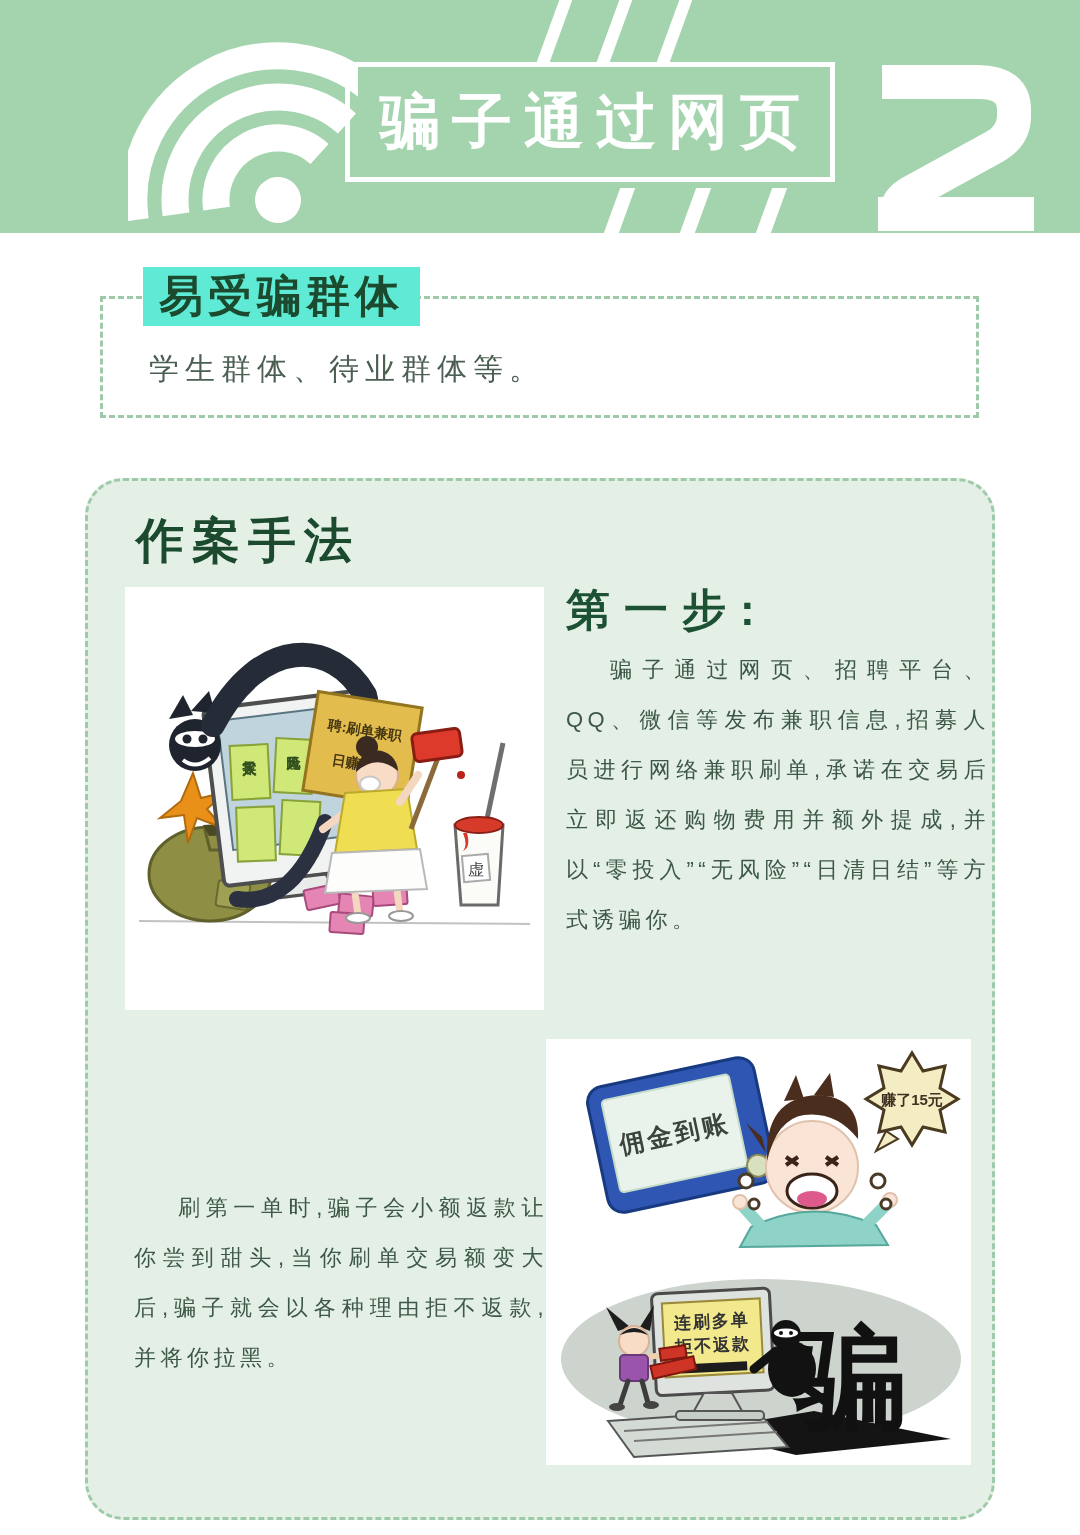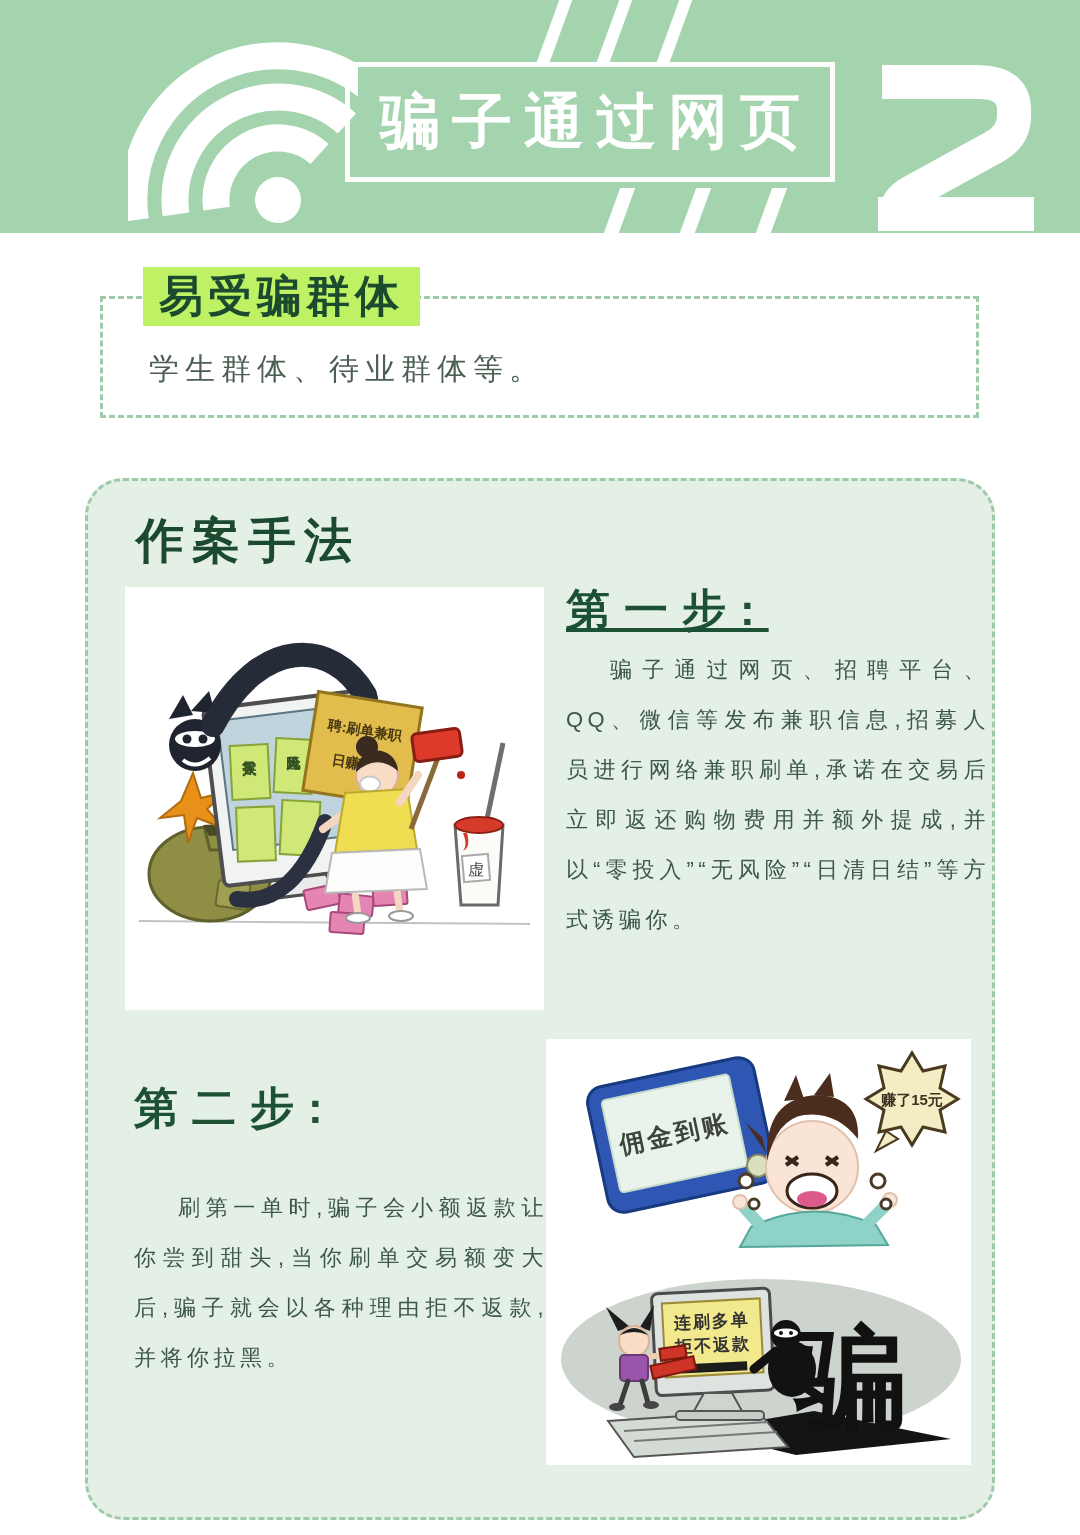--- a/index.html
+++ b/index.html
@@ -26,42 +26,42 @@
     padding-left:12px;white-space:nowrap;
   }
   .num2{position:absolute;left:862px;top:46px;}
   .sr{position:absolute;width:1px;height:1px;overflow:hidden;opacity:0;}
   
   .victim-box{
     position:absolute;left:100px;top:296px;width:873px;height:116px;
     border:3px dashed #9fcaa9;
   }
   .victim-title{
-    position:absolute;left:40px;top:-32px;background:#bef264;padding:0 16px;
+    position:absolute;left:40px;top:-32px;background:#5eead4;padding:0 16px;
     font-size:44px;font-weight:900;color:#1b4a2e;letter-spacing:5px;white-space:nowrap;
   }
   .victim-body{
     margin:50px 8px 0 46px;font-size:30px;color:#4c5f53;letter-spacing:6px;
   }
   
   .panel{
     position:absolute;left:85px;top:478px;width:904px;height:1036px;
     background:#e4f0e6;border:3px dashed #9fcaa9;border-radius:38px;
   }
   .panel-title{
     position:absolute;left:48px;top:28px;font-size:48px;font-weight:900;
     color:#1b4a2e;letter-spacing:8px;white-space:nowrap;
   }
   .illus1{position:absolute;left:37px;top:106px;width:419px;height:423px;background:#ffffff;}
   .illus2{position:absolute;left:458px;top:558px;width:425px;height:426px;background:#ffffff;}
   .step-head{
     position:absolute;font-size:44px;font-weight:900;color:#1d5134;
     letter-spacing:14px;white-space:nowrap;
   }
-  .step1-head{left:478px;top:100px;text-decoration:underline;}
+  .step1-head{left:478px;top:100px;}
   .step2-head{left:46px;top:598px;}
   .step-body{
     position:absolute;font-size:22px;line-height:50px;color:#3d5848;
     letter-spacing:4.5px;text-align:justify;text-indent:2em;
   }
   .step1-body{left:478px;top:164px;width:424px;}
   .step2-body{left:46px;top:666px;width:414px;margin-top:36px;}
 </style>
 </head>
 <body>
@@ -189,21 +189,20 @@
           <path d="M 338 246 q 5 12 0 18 q 8 -4 4 -18 Z" fill="#d63a2a"></path>
           <rect x="338" y="268" width="26" height="26" fill="#ffffff" stroke="#aaaaaa" stroke-width="2" transform="rotate(-5 351 281)"></rect>
           <text x="351" y="288" font-size="16" fill="#444444" text-anchor="middle">虚</text>
         </g>
       </svg>
     </div>
 
     <div class="step-head step1-head">第一步:</div>
     <div class="step-body step1-body">骗子通过网页、招聘平台、QQ、微信等发布兼职信息,招募人员进行网络兼职刷单,承诺在交易后立即返还购物费用并额外提成,并以“零投入”“无风险”“日清日结”等方式诱骗你。</div>
 
-    <div class="step-head step2-head">第二步:</div>
     <div class="step-body step2-body">刷第一单时,骗子会小额返款让你尝到甜头,当你刷单交易额变大后,骗子就会以各种理由拒不返款,并将你拉黑。</div>
 
     <div class="illus2">
       <svg width="425" height="426" viewBox="0 0 425 426">
 
         <g>
           <g transform="rotate(-12 135 96)">
             <rect x="50" y="32" width="170" height="128" rx="16" fill="#2e56b2" stroke="#173a80" stroke-width="3"></rect>
             <rect x="64" y="46" width="130" height="94" rx="4" fill="#e9f3ec" stroke="#c6dccb" stroke-width="2"></rect>
             <circle cx="204" cy="142" r="11" fill="#d9e0c0" stroke="#8a8a58" stroke-width="2"></circle>

